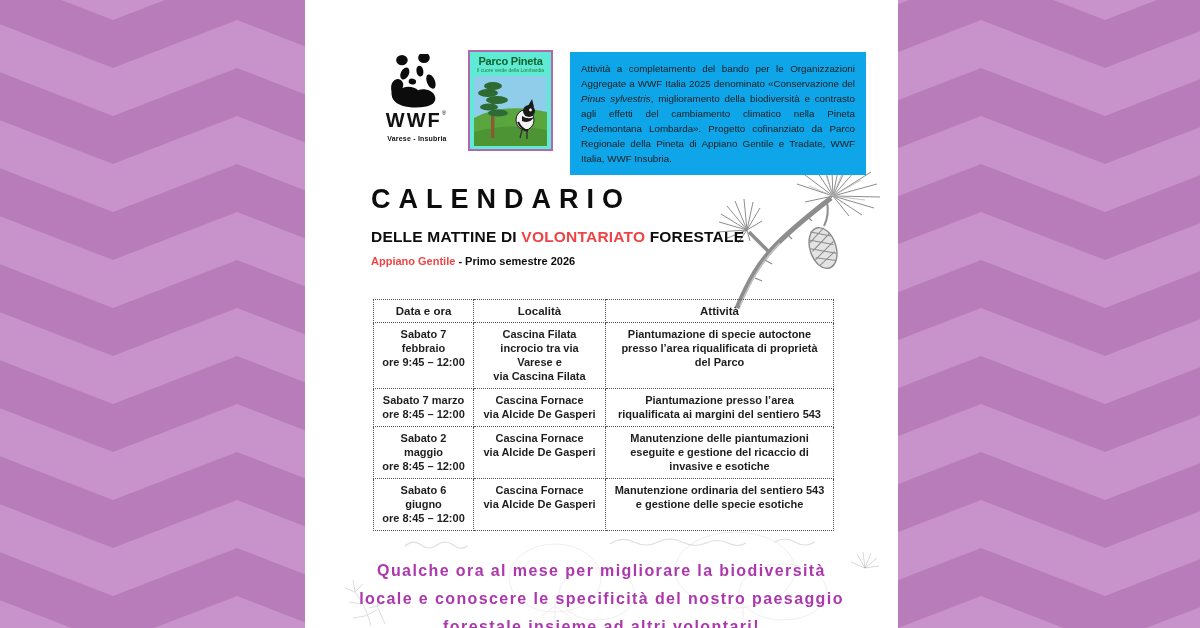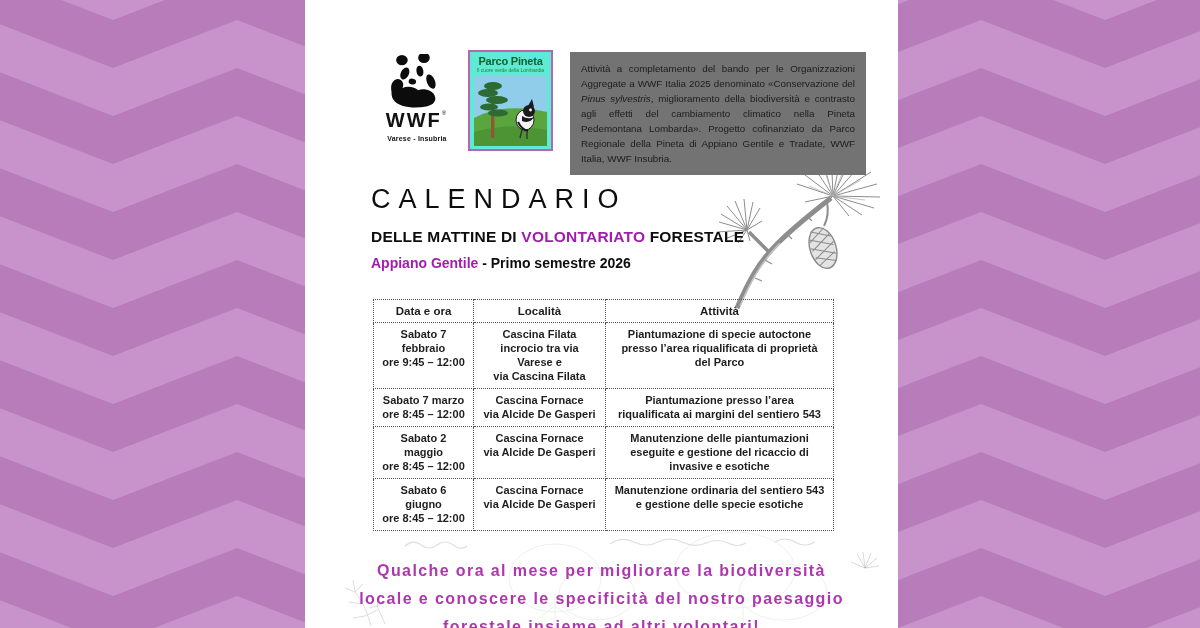--- a/index.html
+++ b/index.html
@@ -21,37 +21,37 @@
   .wwf-region{ font-size:7px; font-weight:700; margin-top:5px; letter-spacing:.2px; }
   .parco{
     position:absolute; left:163px; top:50px; width:85px; height:101px;
     border:2px solid #b267b0; background:#5eead4; padding:4px 4px 3px; text-align:center;
   }
   .parco-title{ font-size:11px; font-weight:800; color:#14602b; line-height:1; letter-spacing:-.2px; }
   .parco-sub{ font-size:5px; color:#2f7d32; line-height:1.4; }
   .parco svg{ display:block; margin-top:2px; }
   .notice{
     position:absolute; left:265px; top:52px; width:296px;
-    background:#737373; padding:9px 11px; font-size:9.8px; line-height:15px;
+    background:#0ea5e9; padding:9px 11px; font-size:9.8px; line-height:15px;
     text-align:justify; color:#1c1c1c; z-index:2;
   }
   
   .title-main{
-    position:absolute; left:66px; top:184px; font-size:27px; font-weight:400;
+    position:absolute; left:66px; top:184px; font-size:27px; font-weight:700;
     letter-spacing:8px; color:#0d0d0d; z-index:2;
   }
   .title-sub{
     position:absolute; left:66px; top:228px; font-size:15.5px; font-weight:800;
     letter-spacing:.2px; color:#0d0d0d; z-index:2;
   }
   .title-line3{
-    position:absolute; left:66px; top:255px; font-size:14px; font-weight:700;
+    position:absolute; left:66px; top:255px; font-size:11px; font-weight:700;
     color:#0d0d0d; z-index:2;
   }
-  .magenta{ color:#a21caf; }
+  .magenta{ color:#ef4444; }
   
   .sched{
     position:absolute; left:68px; top:299px; width:460px;
     border-collapse:collapse; table-layout:fixed; z-index:2; background:transparent;
   }
   .sched col.c1{ width:100px; } .sched col.c2{ width:132px; } .sched col.c3{ width:228px; }
   .sched th, .sched td{
     border:1px dotted #555; vertical-align:top; text-align:center;
     padding:4px 8px 5px; font-size:11px; font-weight:700; line-height:14px; color:#1e1e1e;
   }

